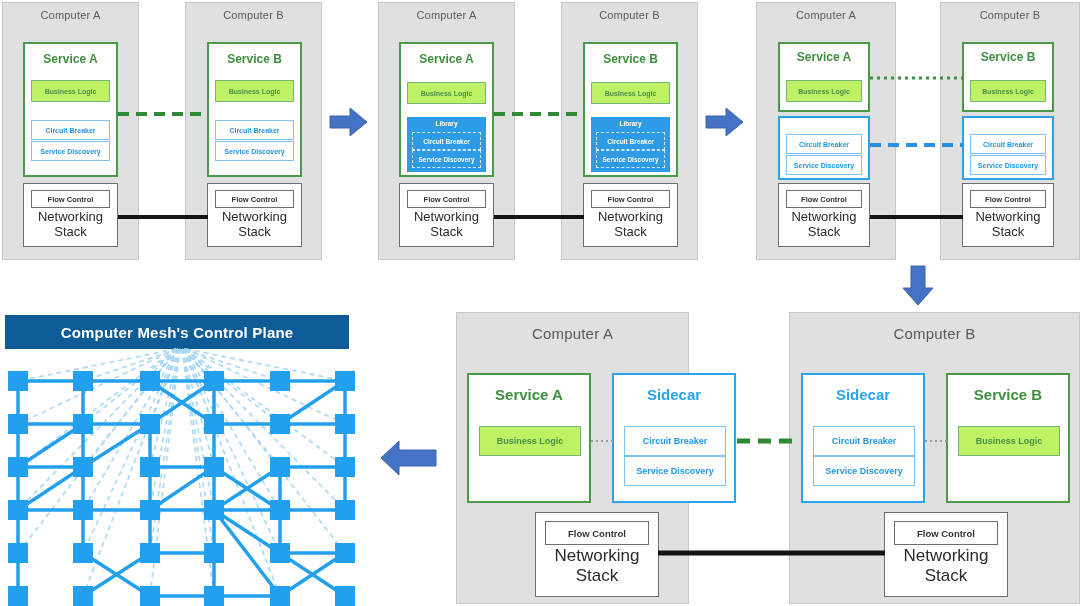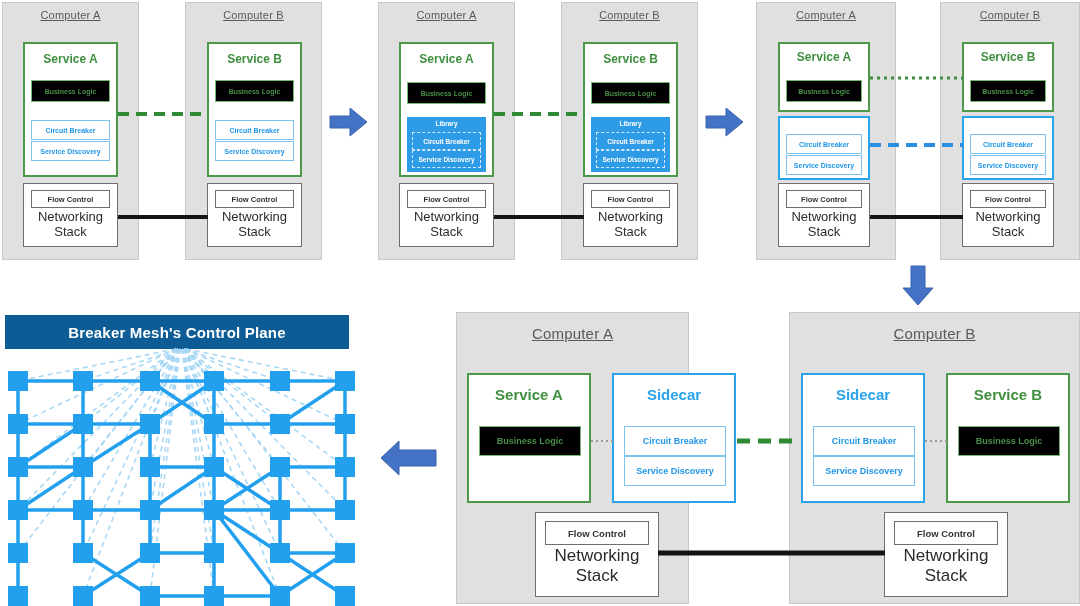--- a/index.html
+++ b/index.html
@@ -4,26 +4,26 @@
 <style>
   html,body{margin:0;padding:0;background:#ffffff;}
   body{width:1080px;height:606px;position:relative;overflow:hidden;
        font-family:"Liberation Sans","DejaVu Sans",sans-serif;}
 
   .abs{position:absolute;}
 
   
   .computer{position:absolute;background:#e0e0e0;border:1px solid #c8c8c8;box-sizing:border-box;}
   .computer-title{position:absolute;left:0;right:0;text-align:center;color:#5a5a5a;
-       font-weight:400;letter-spacing:.2px;text-decoration:underline;}
+       font-weight:400;letter-spacing:.2px;}
 
   
   .svc{position:absolute;background:#ffffff;border:2px solid #4a9a4a;box-sizing:border-box;}
   .svc-title{position:absolute;left:0;right:0;text-align:center;color:#3f8f3f;font-weight:bold;}
-  .inner-green{position:absolute;background:#000000;border:1px solid #76b776;box-sizing:border-box;
+  .inner-green{position:absolute;background:#bef264;border:1px solid #76b776;box-sizing:border-box;
        color:#4a8f4a;font-weight:bold;display:flex;align-items:center;justify-content:center;text-align:left;}
 
   
   .inner-blue{position:absolute;background:#ffffff;border:1px solid #7ec2f0;box-sizing:border-box;
        color:#2196e8;font-weight:bold;display:flex;align-items:center;justify-content:center;text-align:center;}
   .sidecar{position:absolute;background:#ffffff;border:2px solid #2aa3ea;box-sizing:border-box;}
   .sidecar-title{position:absolute;left:0;right:0;text-align:center;color:#2aa3ea;font-weight:bold;}
 
   
   .library{position:absolute;background:#2e9be6;box-sizing:border-box;}
@@ -231,21 +231,21 @@
   <line x1="737" y1="441" x2="800" y2="441" stroke="#2f8a35" stroke-width="5" stroke-dasharray="13 8"></line>
   <line x1="925" y1="441" x2="947" y2="441" stroke="#9a9a9a" stroke-width="2" stroke-dasharray="2 3"></line>
   <line x1="658" y1="553" x2="885" y2="553" stroke="#141414" stroke-width="5"></line>
 </svg>
 
 <svg class="arrow" style="left:381px;top:441px;width:56px;height:34px;overflow:visible;">
   <polygon points="0,17 18,0 18,9 55,9 55,25 18,25 18,34" fill="#4472c4" stroke="#3a62ad" stroke-width="1"></polygon>
 </svg>
 
 <div class="cp-banner" style="left:5px;top:315px;width:344px;height:34px;">
-  <span>Breaker Mesh's Control Plane</span>
+  <span>Computer Mesh's Control Plane</span>
 </div>
 
 <svg class="mesh" style="left:0;top:349px;width:366px;height:257px;overflow:visible;">
 
   <g stroke="#a8d8f5" stroke-width="1.6" stroke-dasharray="5 4" fill="none">
     <line x1="176" y1="0" x2="18" y2="32"></line>
     <line x1="178" y1="0" x2="83" y2="32"></line>
     <line x1="180" y1="0" x2="150" y2="32"></line>
     <line x1="182" y1="0" x2="214" y2="32"></line>
     <line x1="184" y1="0" x2="280" y2="32"></line>

